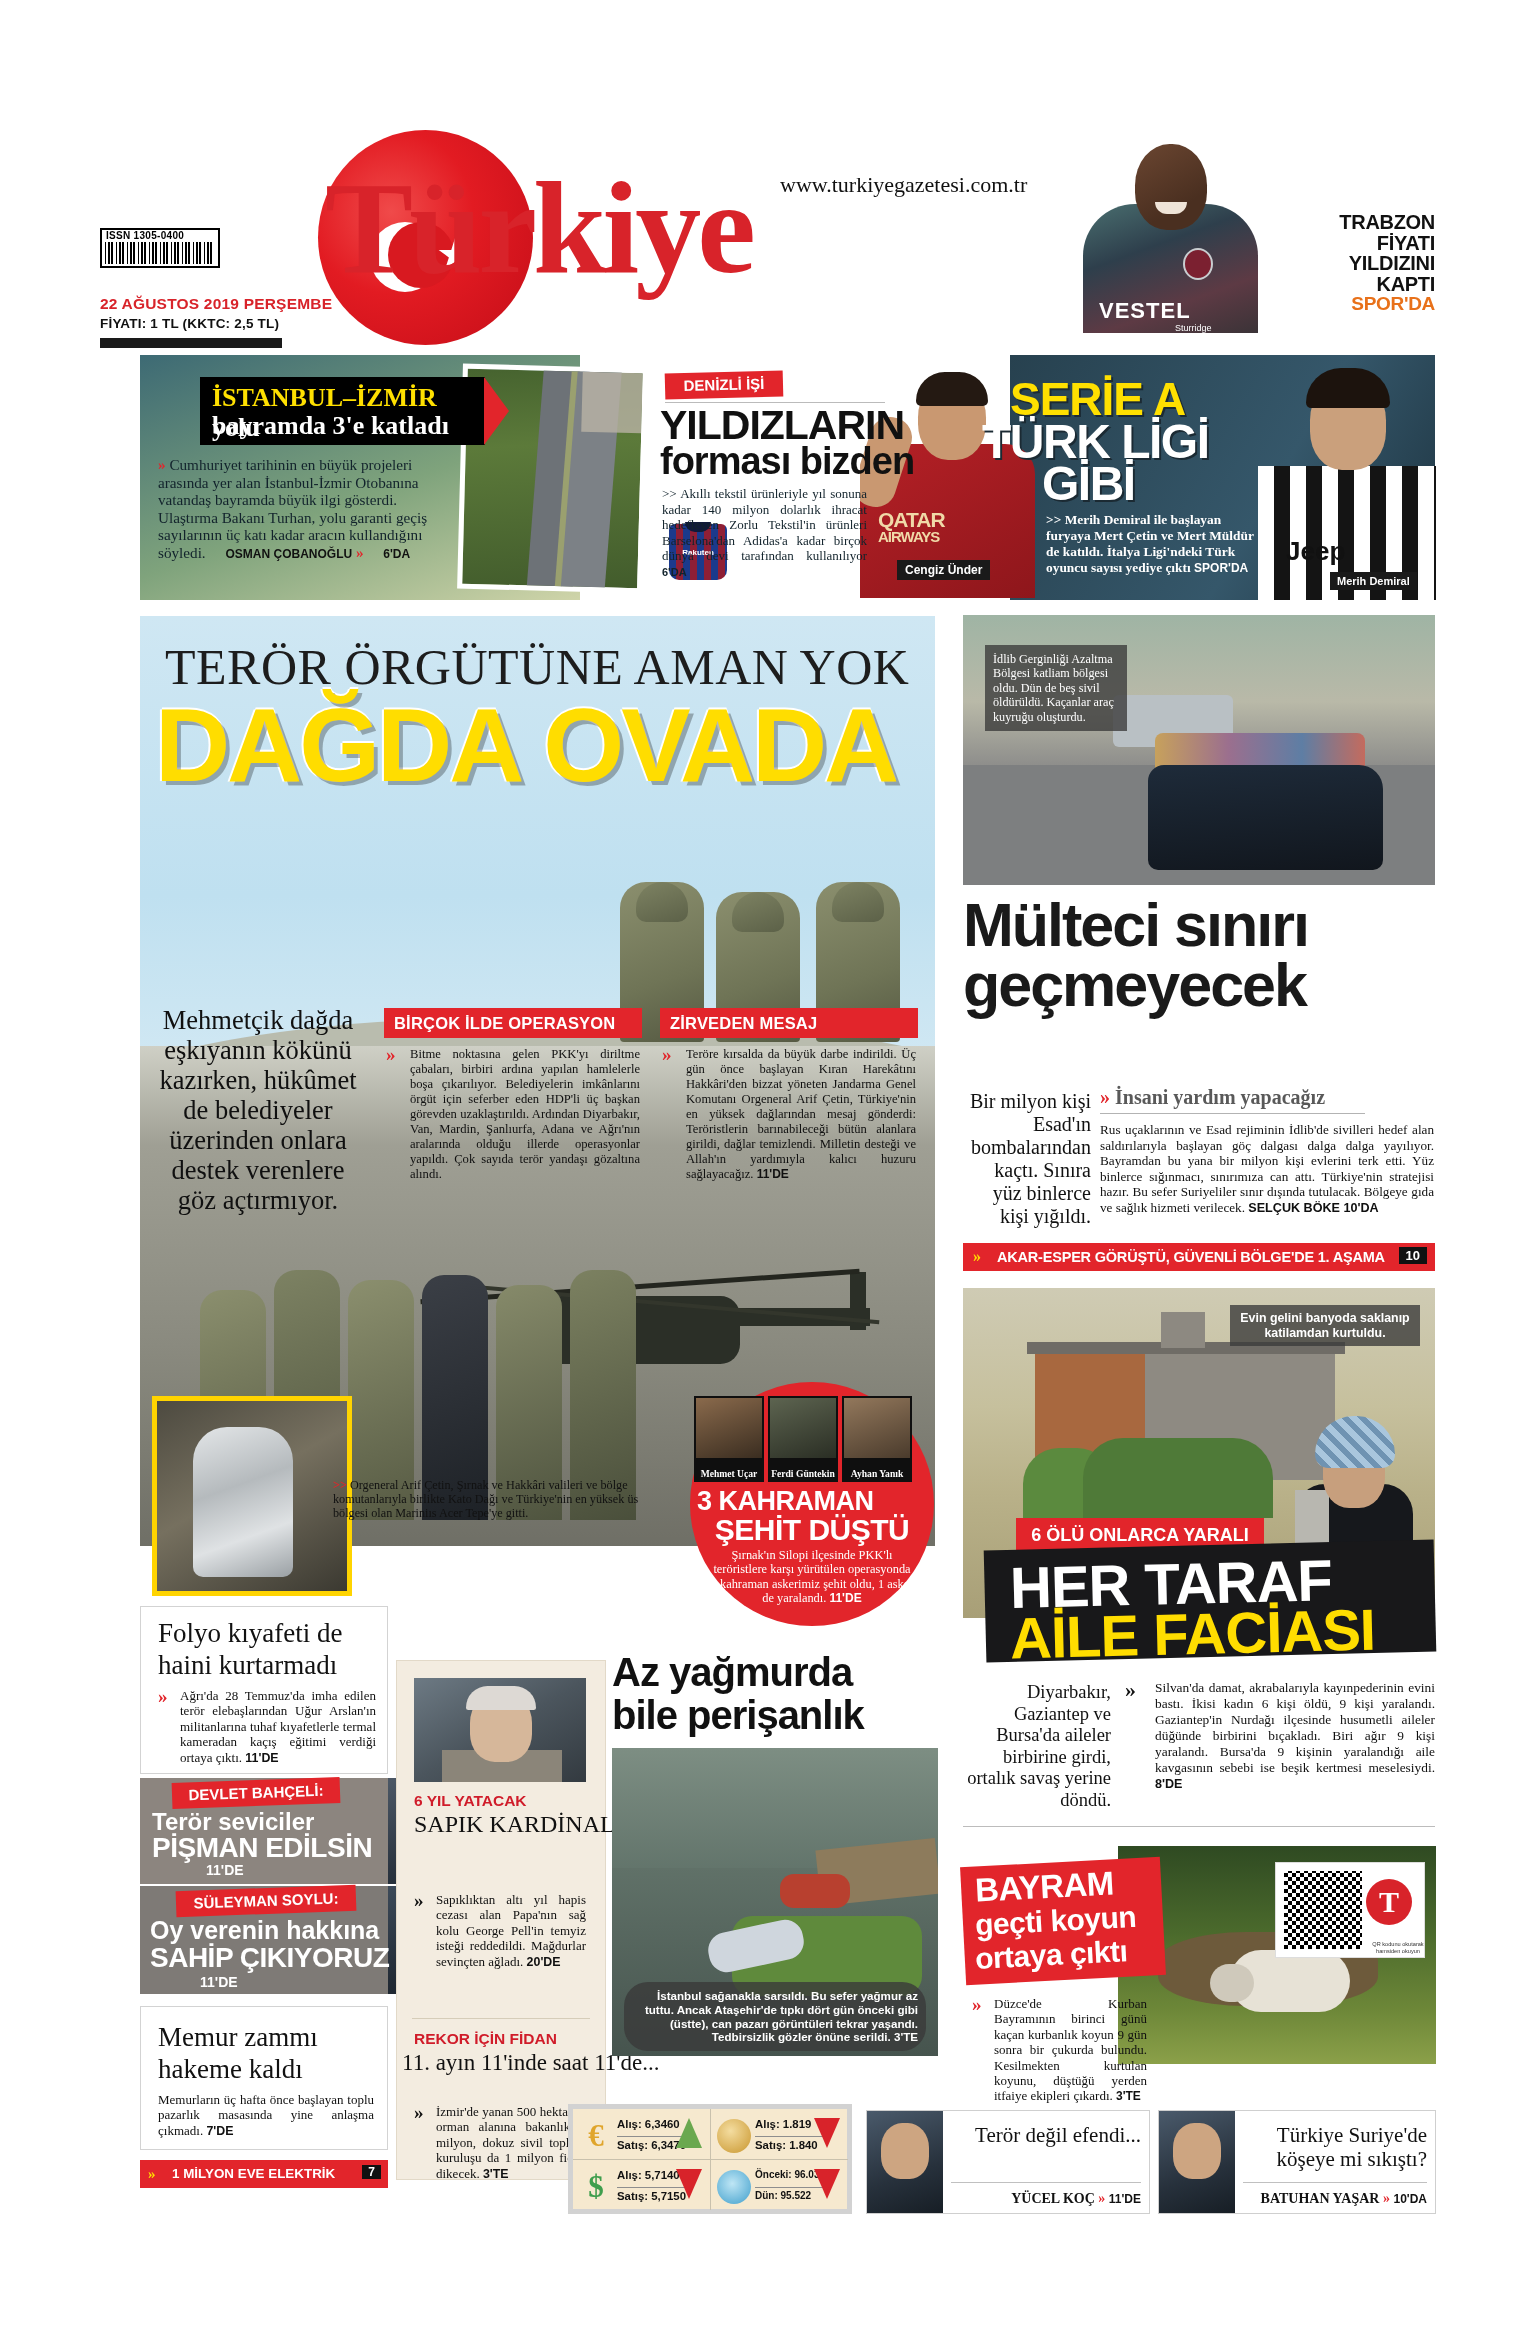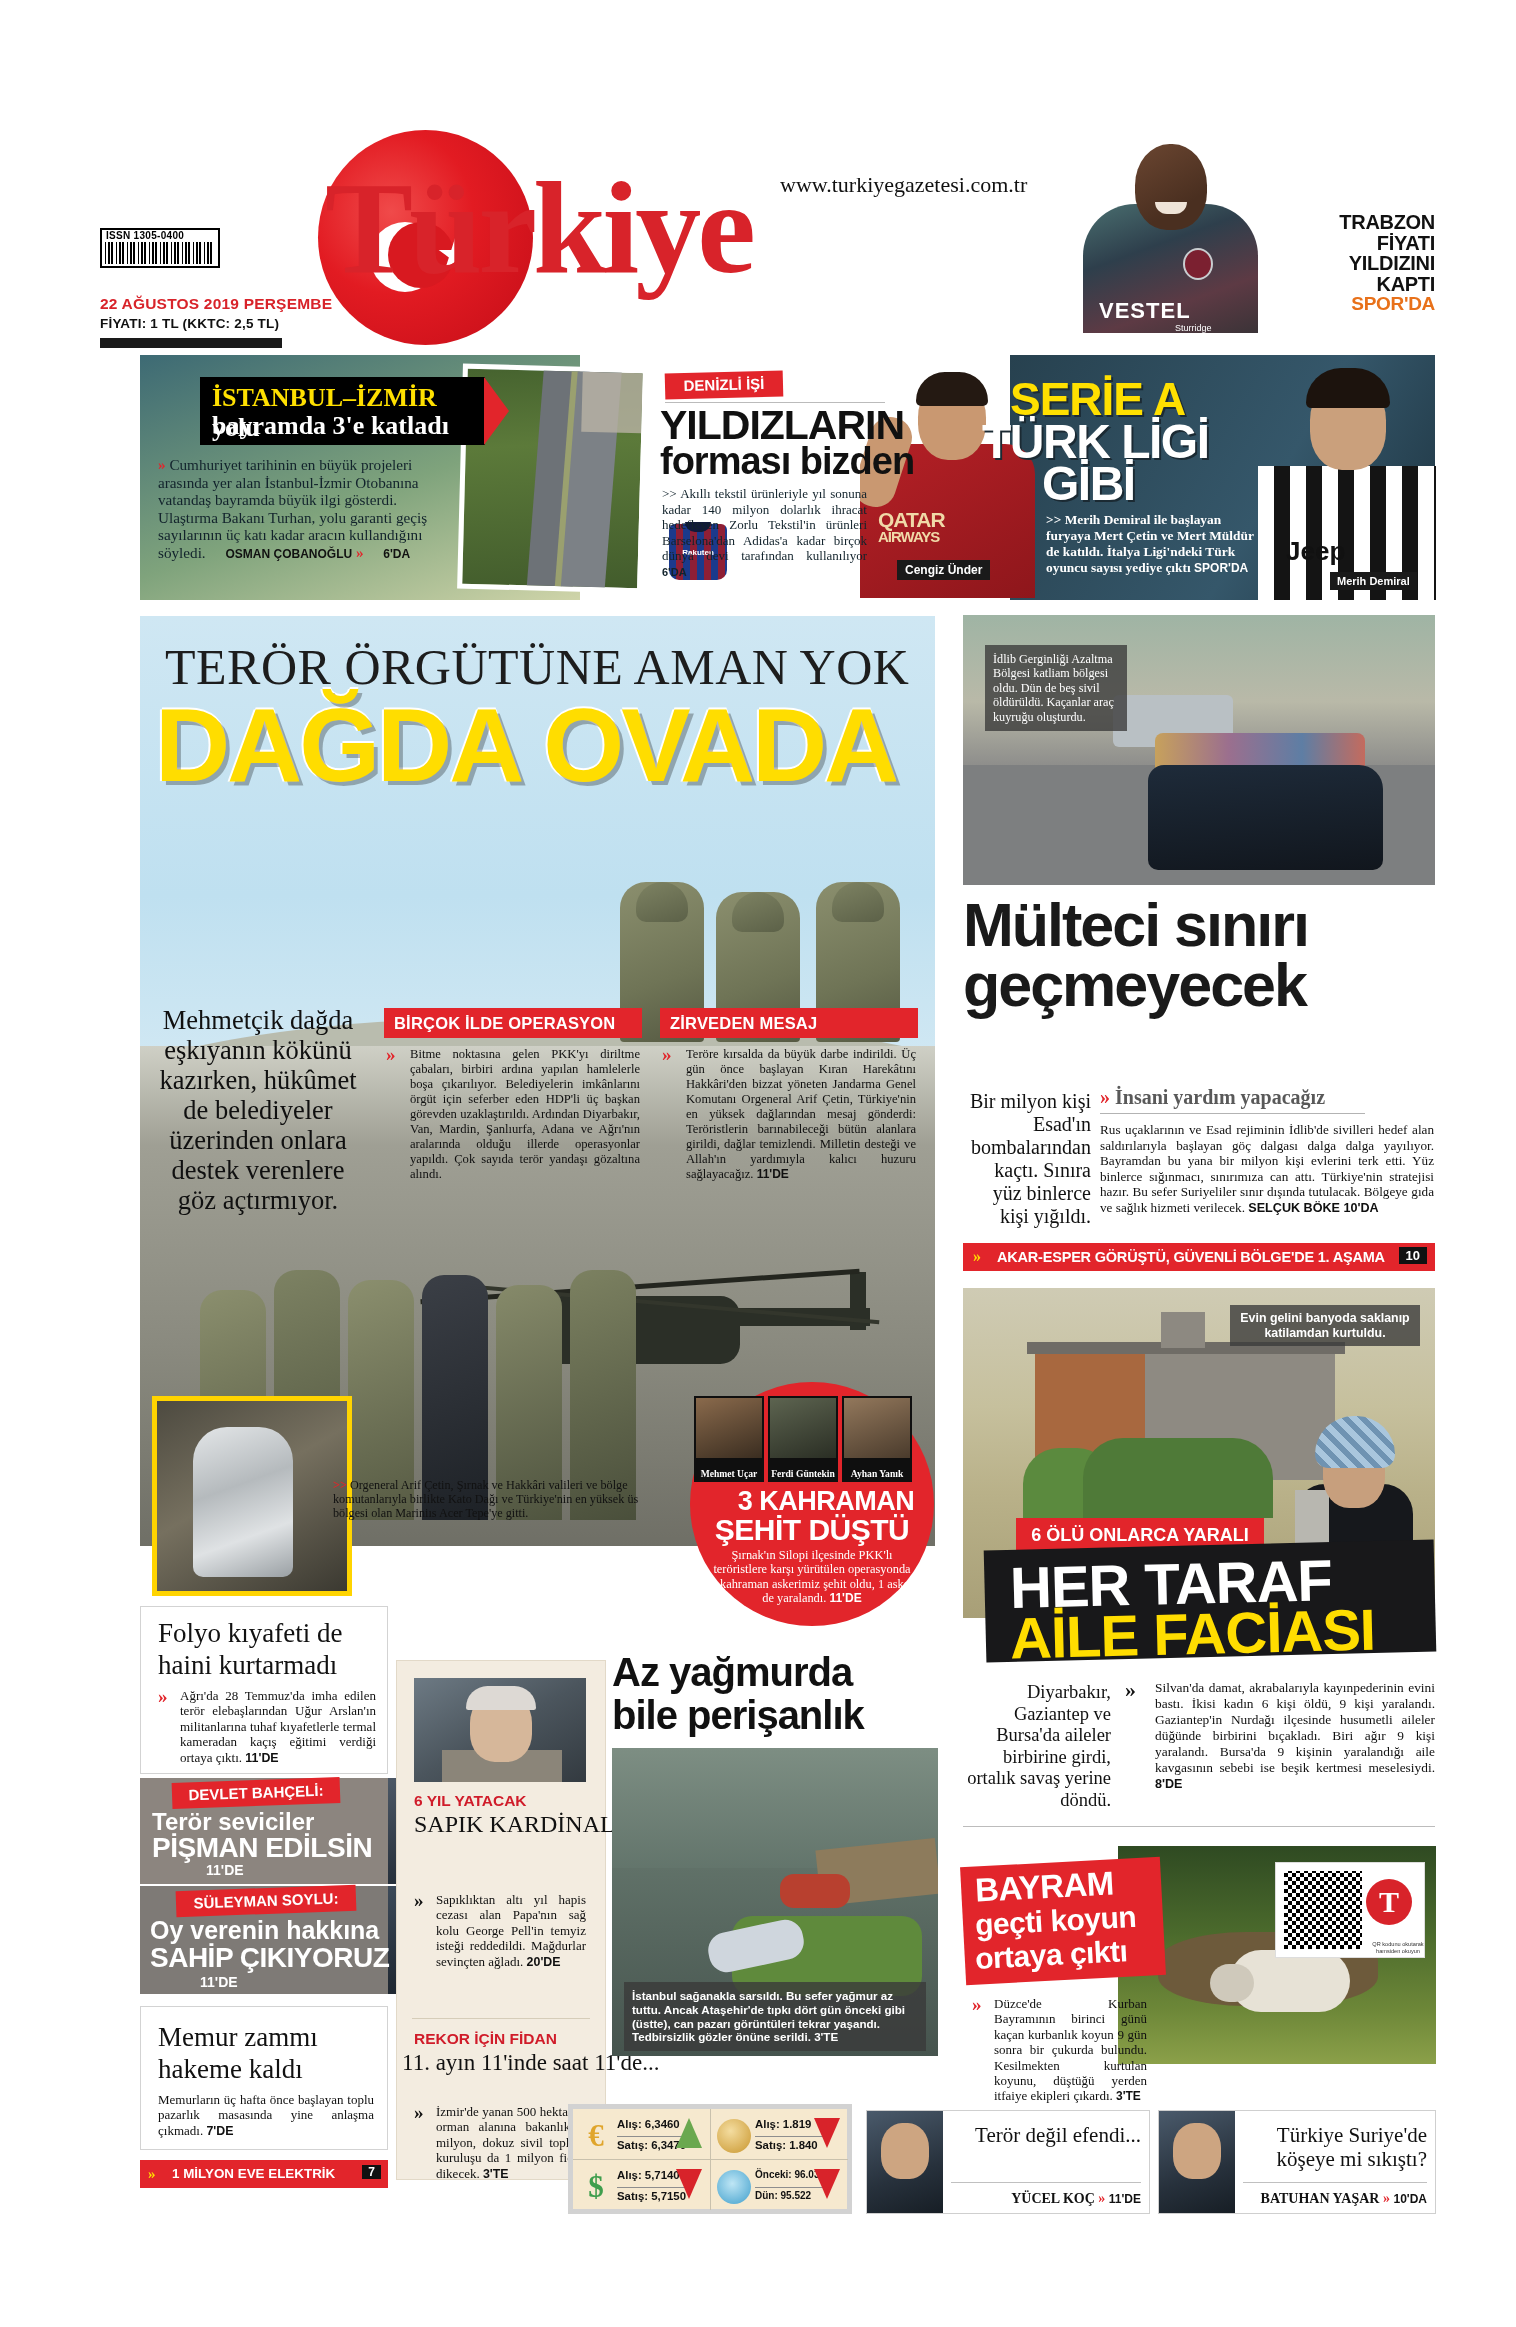--- a/index.html
+++ b/index.html
@@ -149,21 +149,21 @@
   #folyo-img .foil{position:absolute;left:36px;top:26px;width:100px;height:150px;border-radius:34px 34px 10px 10px;
      background:linear-gradient(160deg,#e3e6e8 0%,#b5babd 40%,#dfe2e4 70%,#9aa0a4 100%);}
 
   
   #martyrs{left:690px;top:1382px;width:244px;height:244px;border-radius:50%;background:#e2252b;}
   .mface{position:absolute;top:14px;width:70px;height:86px;background:#0f0f0f;overflow:hidden;}
   .mface .ph{position:absolute;left:2px;top:2px;right:2px;height:60px;}
   .mface .nm{position:absolute;left:0;bottom:3px;width:100%;text-align:center;font-family:"Liberation Serif",serif;
      font-weight:bold;font-size:9.6px;color:#fff;}
   #m1{left:4px;} #m2{left:78px;} #m3{left:152px;}
-  #martyrs .t1{position:absolute;left:14px;top:104px;width:100%;text-align:center;font-family:"Liberation Sans",sans-serif;
+  #martyrs .t1{position:absolute;left:7px;top:104px;width:100%;text-align:left;font-family:"Liberation Sans",sans-serif;
      font-weight:bold;font-size:27px;color:#fff;letter-spacing:-.5px;}
   #martyrs .t2{position:absolute;left:0;top:131px;width:100%;text-align:center;font-family:"Liberation Sans",sans-serif;
      font-weight:bold;font-size:30px;color:#fff;letter-spacing:-.5px;}
   #martyrs .bd{position:absolute;left:20px;top:166px;width:204px;text-align:center;font-family:"Liberation Serif",serif;
      font-size:12.4px;line-height:14.4px;color:#fff;}
   #martyrs .bd b{font-family:"Liberation Sans",sans-serif;font-size:12px;}
 
   
   #idlib-img{left:963px;top:615px;width:472px;height:270px;overflow:hidden;
      background:linear-gradient(180deg,#9fb4a4 0%,#b9b9a8 32%,#8f8f8c 55%,#7b7b78 100%);}
@@ -323,21 +323,21 @@
   .ay1{left:612px;top:1650px;font-family:"Liberation Sans",sans-serif;font-weight:bold;font-size:40px;color:#111;letter-spacing:-1px;}
   .ay2{left:612px;top:1693px;font-family:"Liberation Sans",sans-serif;font-weight:bold;font-size:40px;color:#111;letter-spacing:-1px;}
   #flood{left:612px;top:1748px;width:326px;height:308px;overflow:hidden;
      background:linear-gradient(180deg,#7d8e83 0%,#5f7168 45%,#4b5a54 100%);}
   #flood .water{position:absolute;left:0;top:120px;width:326px;height:188px;background:linear-gradient(180deg,#607168 0%,#46544e 100%);}
   #flood .green{position:absolute;left:120px;top:168px;width:190px;height:80px;border-radius:20px;background:#5f8a3c;}
   #flood .man{position:absolute;left:96px;top:178px;width:96px;height:40px;border-radius:18px;background:#cfd6dd;transform:rotate(-12deg);}
   #flood .man2{position:absolute;left:168px;top:126px;width:70px;height:34px;border-radius:14px;background:#b8402f;}
   #flood .roof{position:absolute;left:206px;top:96px;width:120px;height:56px;background:#8d7b5c;transform:rotate(-6deg);}
   .cap-flood{left:624px;top:1982px;width:302px;background:rgba(58,58,58,.8);color:#fff;
-     font-family:"Liberation Sans",sans-serif;font-weight:bold;font-size:11.6px;line-height:13.8px;padding:7px 8px;text-align:left;}
+     font-family:"Liberation Sans",sans-serif;font-weight:bold;font-size:11.6px;line-height:13.8px;padding:7px 8px;text-align:right;border-radius:24px;}
 
   
   #cur{left:568px;top:2104px;width:284px;height:110px;background:#d2d2d2;padding:5px;}
   #cur .inner{position:relative;width:100%;height:100%;background:#f6e9cf;}
   .cur-cell{position:absolute;width:50%;height:50%;}
   .cur-cell .ic{position:absolute;left:6px;top:10px;width:34px;height:34px;}
   .cur-cell .l1{position:absolute;left:44px;top:9px;font-family:"Liberation Sans",sans-serif;font-weight:bold;font-size:11.4px;color:#111;}
   .cur-cell .l2{position:absolute;left:44px;top:30px;font-family:"Liberation Sans",sans-serif;font-weight:bold;font-size:11.4px;color:#111;}
   .cur-cell .rule{position:absolute;left:44px;top:27px;width:72px;height:1px;background:#8e8e8e;}
   .cur-cell .tri{position:absolute;right:8px;top:9px;width:0;height:0;border-left:13px solid transparent;

